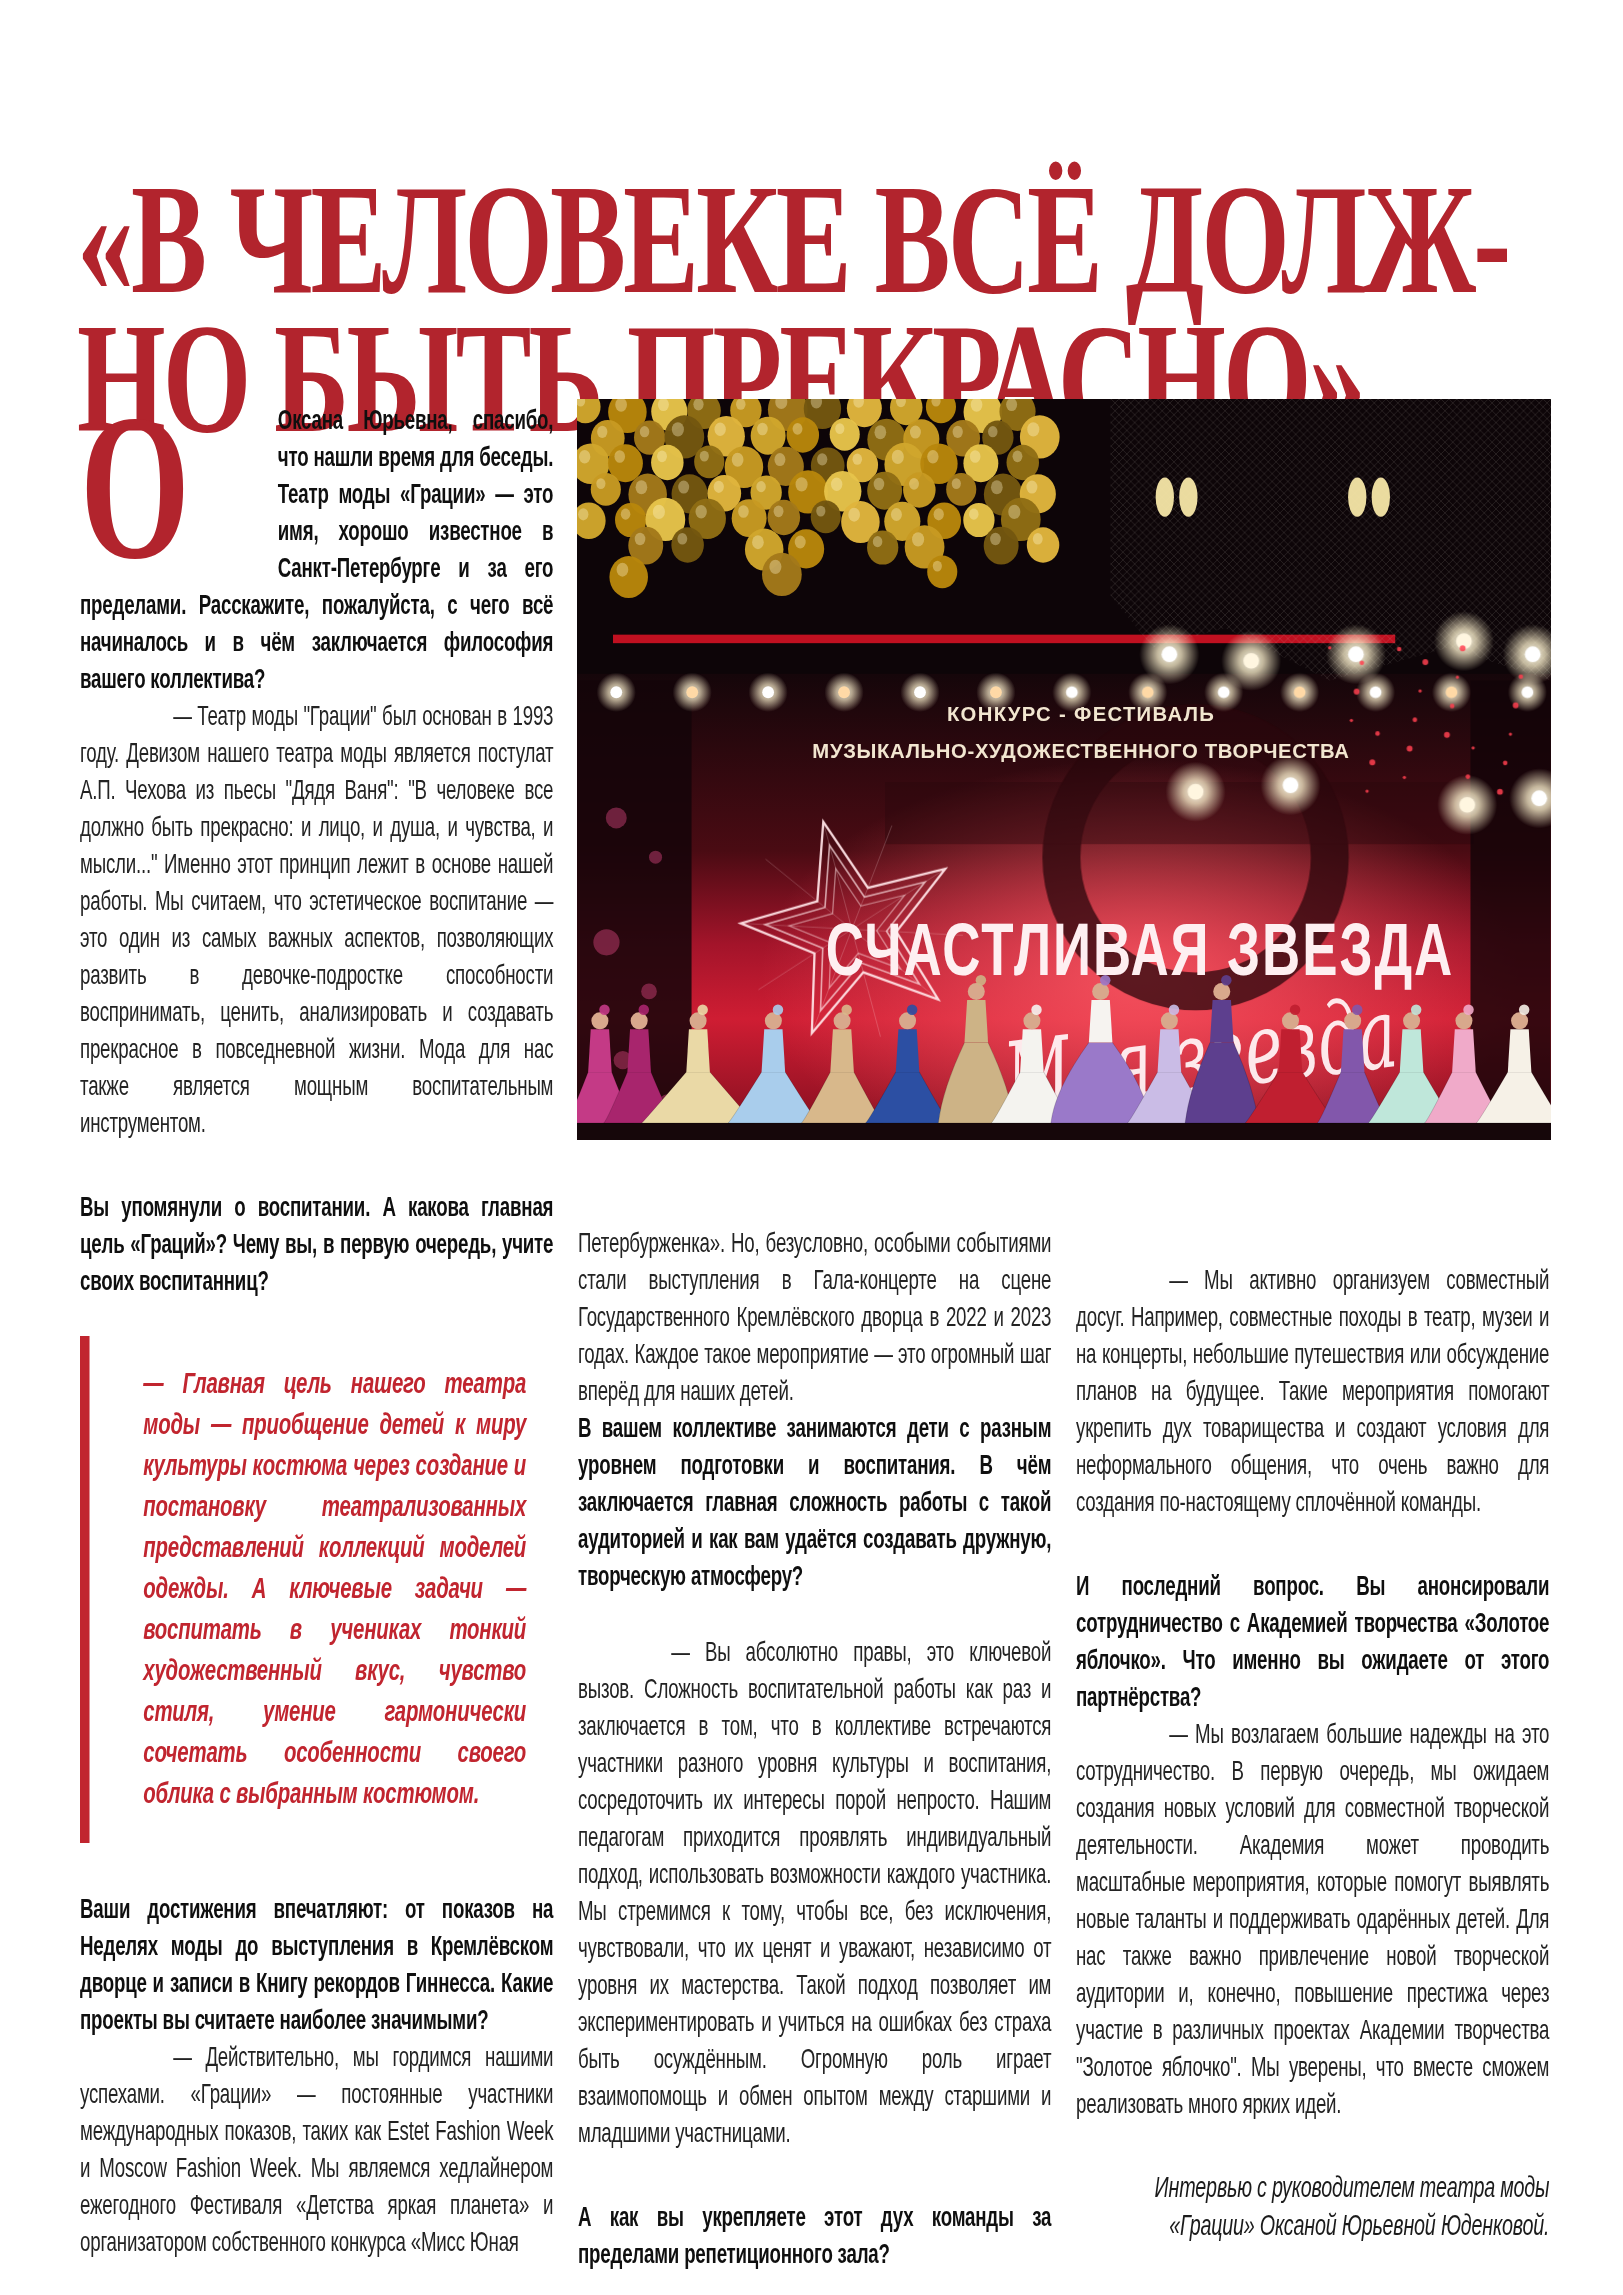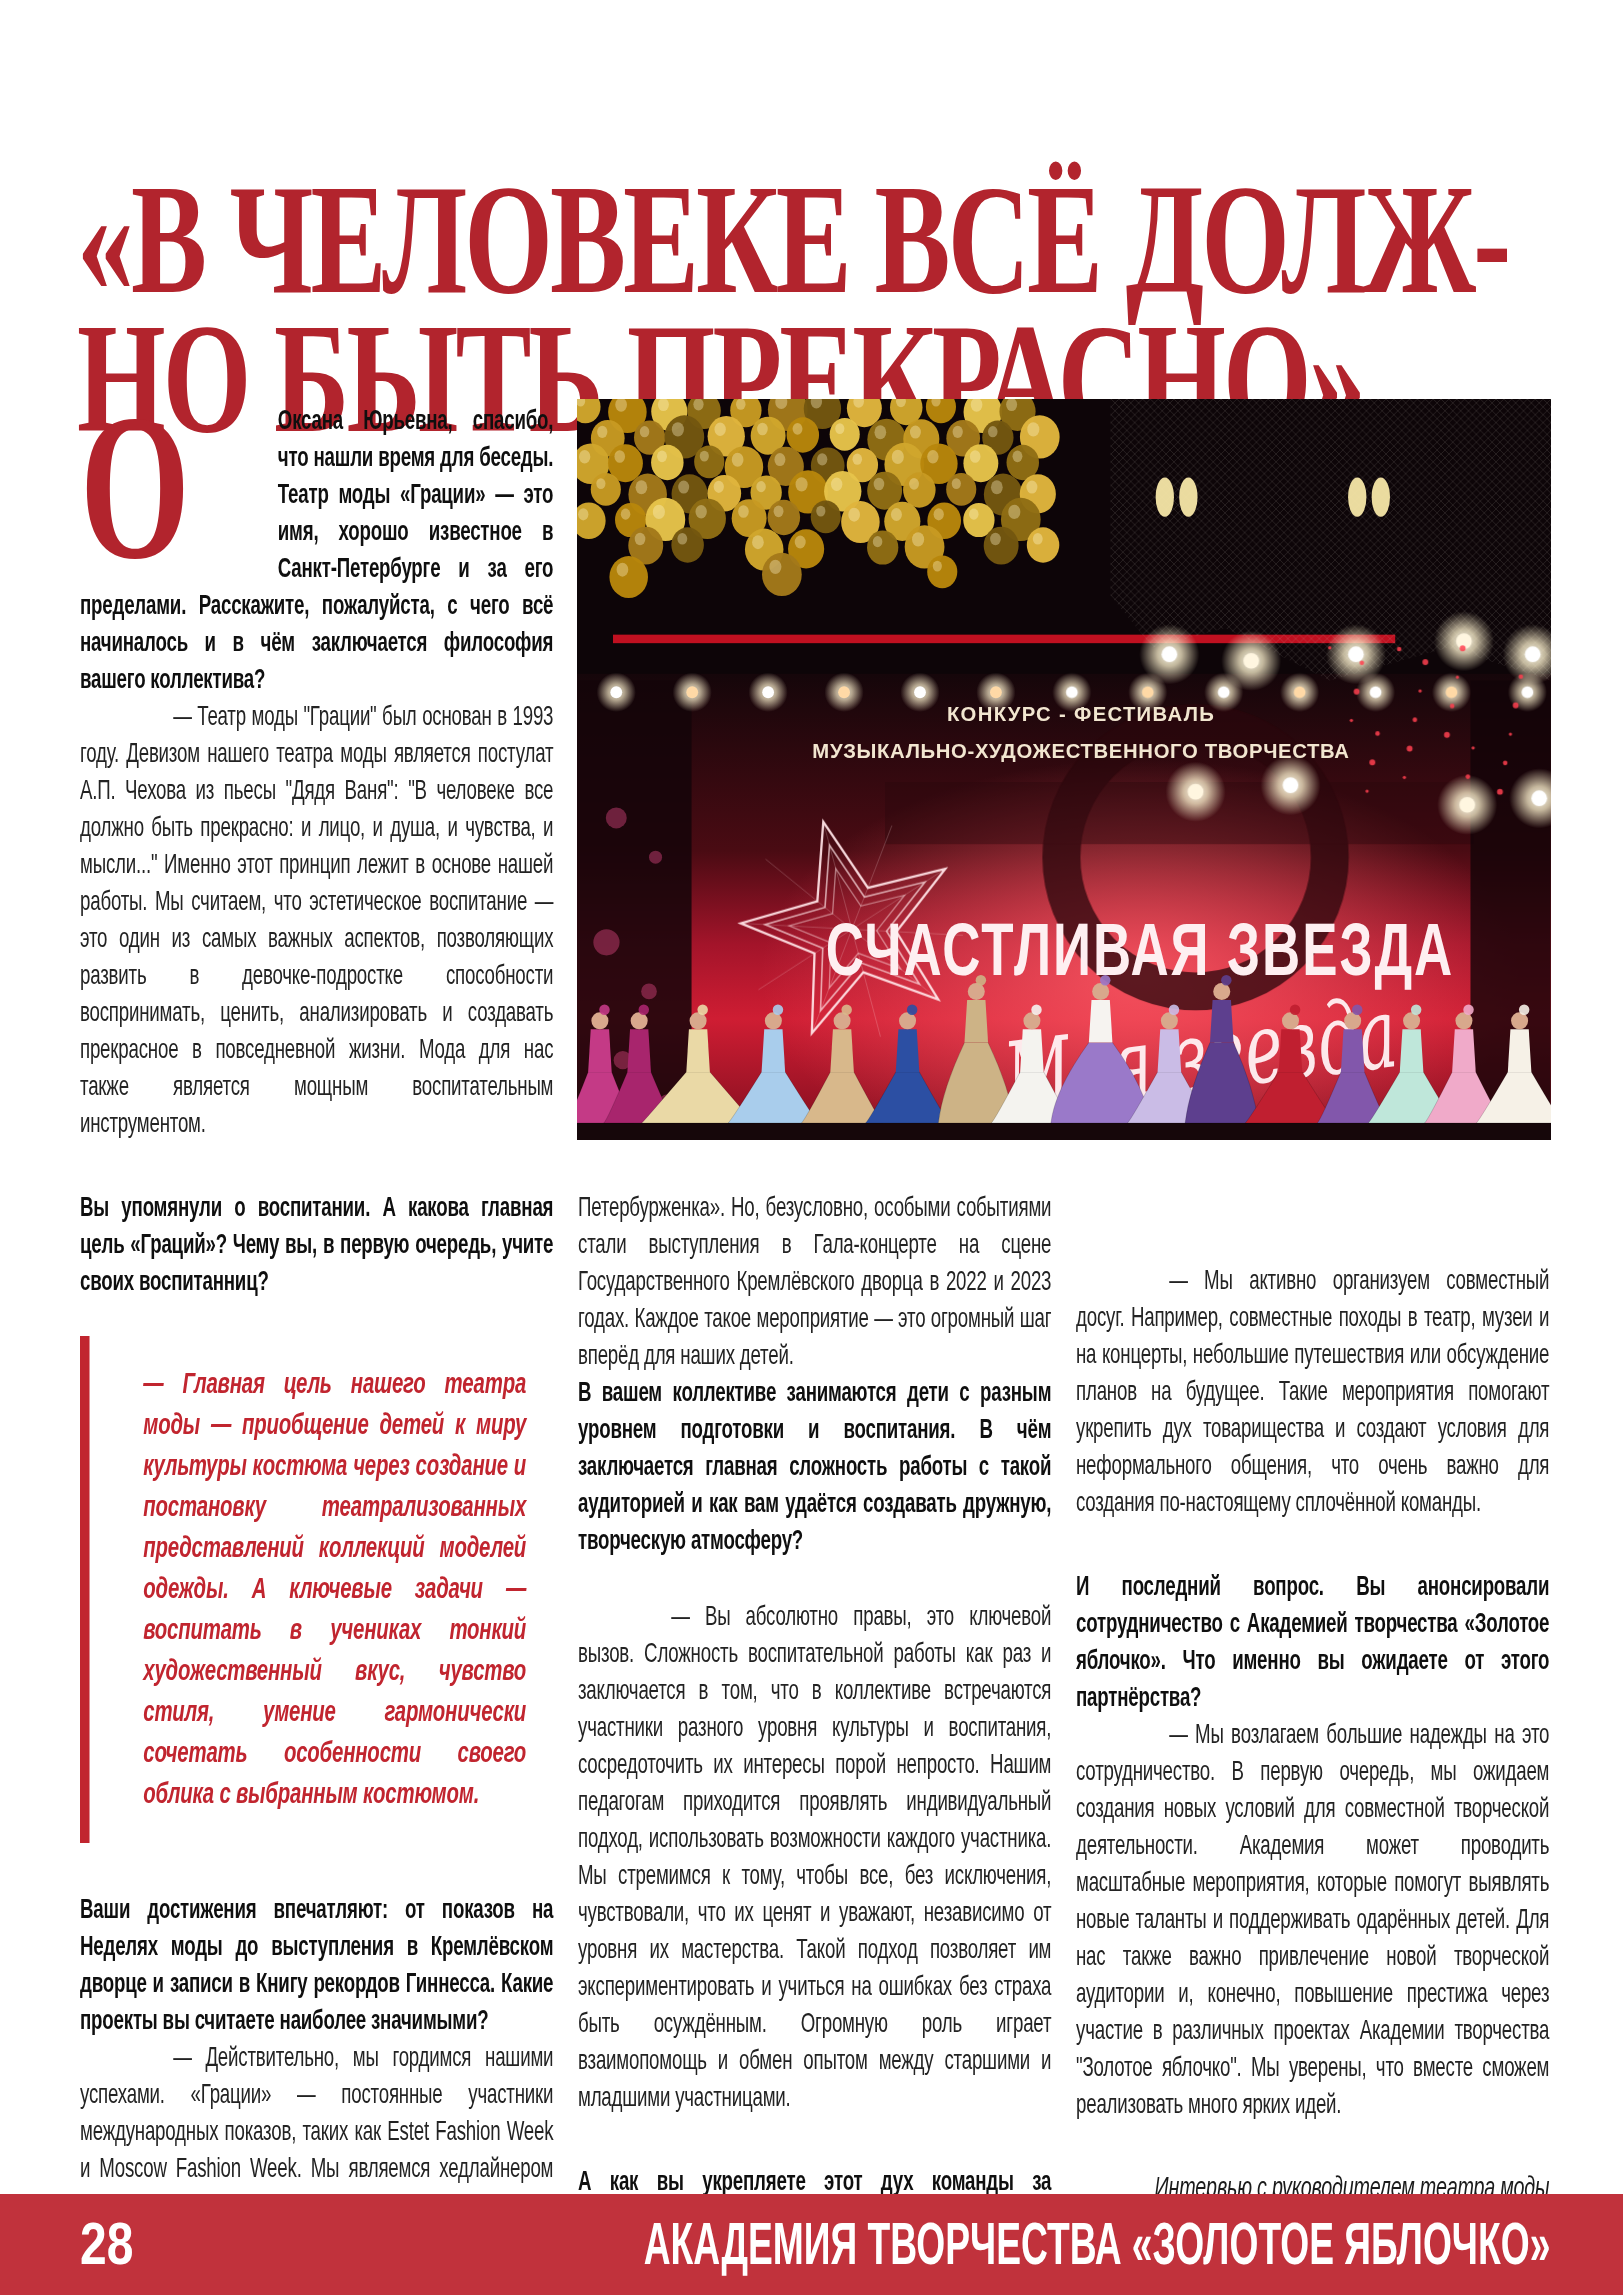--- a/index.html
+++ b/index.html
@@ -6,21 +6,21 @@
   .page{position:relative;width:1623px;height:2295px;background:#ffffff;overflow:hidden;
         font-family:"Liberation Sans",sans-serif;}
   
   .title{position:absolute;left:77px;top:65px;color:#b2242d;
          font-family:"Liberation Serif",serif;font-weight:700;
          font-size:156px;line-height:139px;letter-spacing:-3.9px;white-space:nowrap;
          transform:scaleX(0.73);transform-origin:0 0;}
   
   .col{position:absolute;width:473px;}
   .col1{left:80px;top:401px;}
-  .col2{left:578px;top:1188px;}
+  .col2{left:578px;top:1224px;}
   .col3{left:1076px;top:1261px;}
   .cnd{width:696px;transform:scaleX(0.68);transform-origin:0 0;
        font-size:27.5px;line-height:37px;letter-spacing:-0.3px;
        text-align:justify;color:#232323;}
   .blk{margin:0;}
   .intro{font-weight:700;color:#0f0f0f;}
   .question{font-weight:700;color:#0f0f0f;}
   .question.gap{margin-top:47px;}
   .answer{text-indent:137px;}
   .answer.gap{margin-top:39px;}
@@ -438,19 +438,15 @@
   </div>
   <div class="col col3">
     <div class="cnd">
         <p class="blk answer">— Мы активно организуем совместный досуг. Например, совместные походы в театр, музеи и на концерты, небольшие путешествия или обсуждение планов на будущее. Такие мероприятия помогают укрепить дух товарищества и создают условия для неформального общения, что очень важно для создания по-настоящему сплочённой команды.</p>
         <p class="blk question gap">И последний вопрос. Вы анонсировали сотрудничество с Академией творчества «Золотое яблочко». Что именно вы ожидаете от этого партнёрства?</p>
         <p class="blk answer">— Мы возлагаем большие надежды на это сотрудничество. В первую очередь, мы ожидаем создания новых условий для совместной творческой деятельности. Академия может проводить масштабные мероприятия, которые помогут выявлять новые таланты и поддерживать одарённых детей. Для нас также важно привлечение новой творческой аудитории и, конечно, повышение престижа через участие в различных проектах Академии творчества "Золотое яблочко". Мы уверены, что вместе сможем реализовать много ярких идей.</p>
         <p class="blk byline gap">Интервью с руководителем театра моды «Грации» Оксаной Юрьевной Юденковой.</p>
       </div>
   </div>
 
-  <footer class="footer">
-    <span class="num">28</span>
-    <span class="ttl">АКАДЕМИЯ ТВОРЧЕСТВА «ЗОЛОТОЕ ЯБЛОЧКО»</span>
-  </footer>
 
 </div>
 
 
 </body></html>

